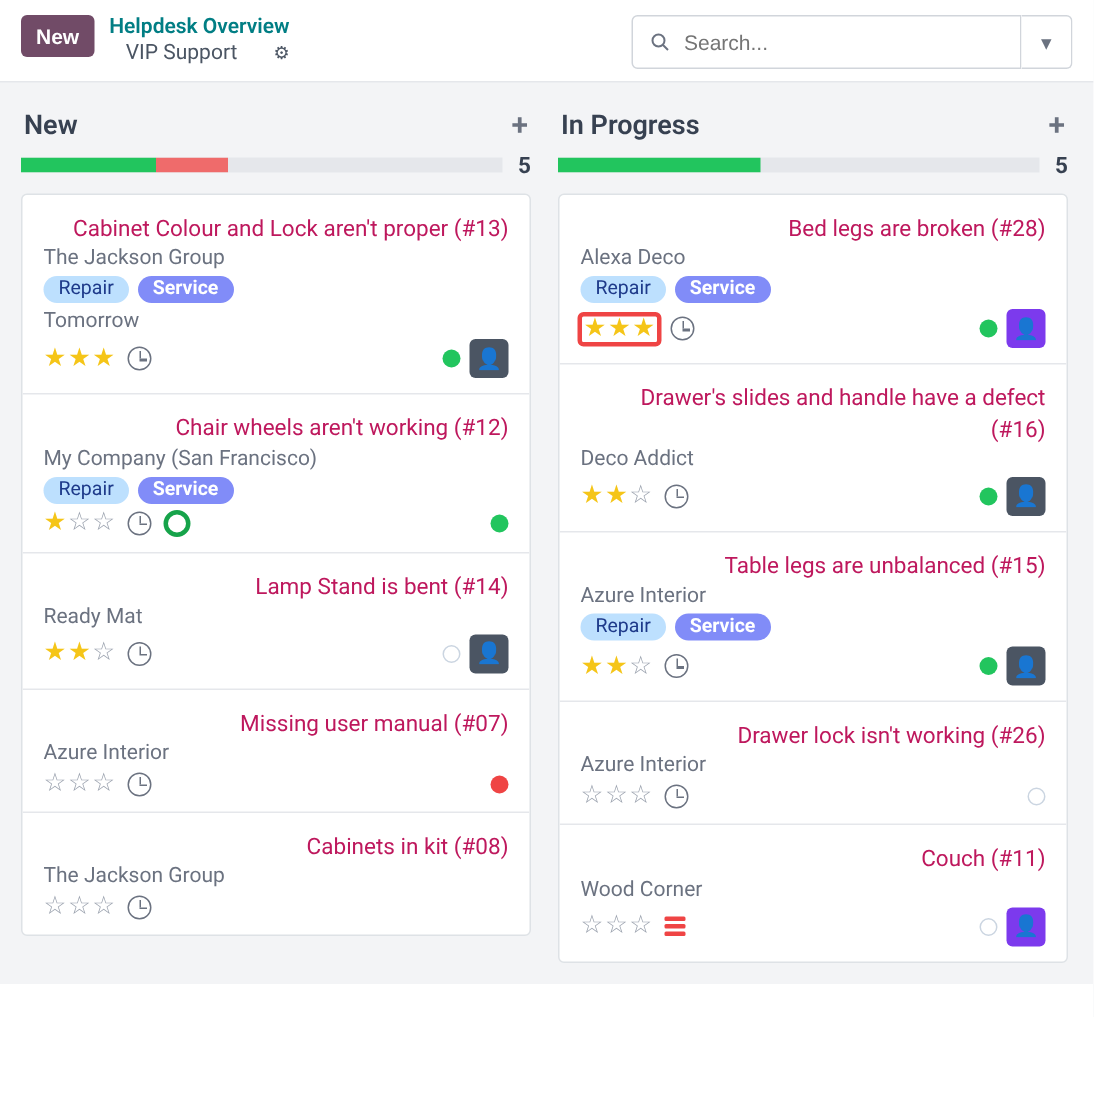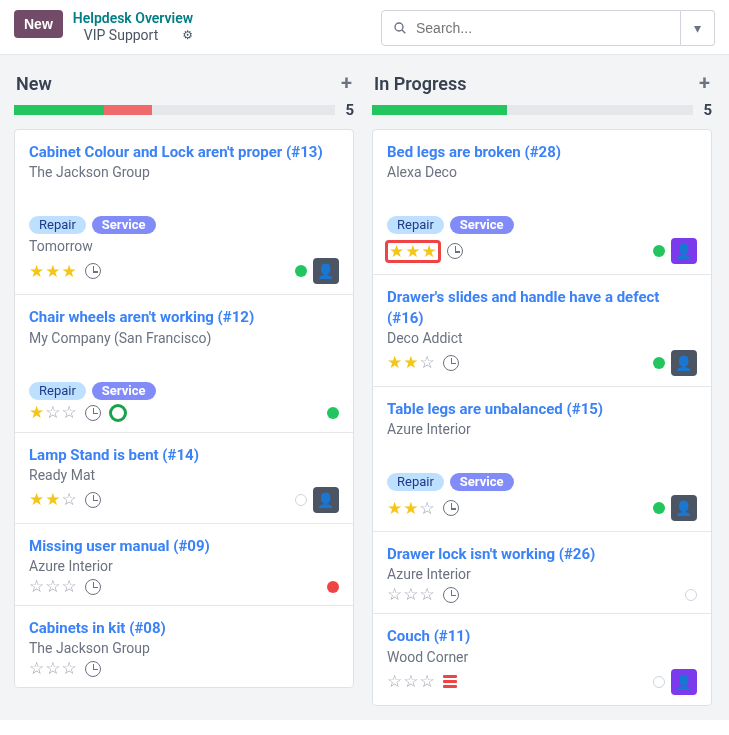--- a/index.html
+++ b/index.html
@@ -4,40 +4,40 @@
 <style>
   * { box-sizing: border-box; }
   html,body { margin:0; padding:0; font-family: -apple-system, BlinkMacSystemFont, "Segoe UI", Roboto, Arial, sans-serif; font-size:14px; color:#1f2937; background:#fff; }
   .topbar { display:flex; align-items:flex-start; padding:10px 14px 8px; gap:10px; }
   .new-btn { background:#714B67; color:#fff; border:none; border-radius:4px; padding:6px 10px; font-weight:600; font-size:14px; }
   .bc { display:flex; flex-direction:column;align-items:flex-end; }
   .bc-title { color:#017E84; font-weight:600; font-size:14px; line-height:1.2; }
   .bc-sub { color:#4b5563; font-size:14px; display:flex; align-items:center; gap:24px; }
   .gear { color:#4b5563; font-size:12px;}
   .search-wrap { margin-left:auto; display:flex; align-items:center; }
-  .search-box { display:flex; align-items:center; border:1px solid #d1d5db; border-radius:4px 0 0 4px; height:36px; width:300px; background:#fff; padding:0 10px; color:#6b7280; gap:6px; }
+  .search-box { display:flex; align-items:center; border:1px solid #d1d5db; border-radius:4px 0 0 4px; height:36px; width:260px; background:#fff; padding:0 10px; color:#6b7280; gap:6px; }
   .search-box input { border:none; outline:none; font-size:14px; flex:1; color:#374151; }
   .search-caret { border:1px solid #d1d5db; border-left:none; height:36px; width:34px; border-radius:0 4px 4px 0; display:flex; align-items:center; justify-content:center; color:#6b7280; background:#fff;}
   .board { background:#f3f4f6; border-top:1px solid #e5e7eb; padding:14px; display:flex; gap:18px; }
   .col { width:340px; }
   .col-head { display:flex; align-items:center; justify-content:space-between; padding:2px 2px 6px; }
   .col-title { font-size:18px; font-weight:600; color:#374151; }
   .plus { color:#6b7280; font-size:20px; font-weight:600;}
   .bar-row { display:flex; align-items:center; gap:10px; margin-bottom:10px;}
   .bar { flex:1; height:10px; background:#e5e7eb; border-radius:0; overflow:hidden; display:flex;}
   .seg-green { background:#22c55e; height:100%;}
   .seg-red { background:#ef6b6b; height:100%;}
   .count { font-weight:700; font-size:15px; color:#374151;}
   .cards { background:#fff; border:1px solid #dee2e6; border-radius:4px; overflow:hidden;}
   .card { padding:12px 14px 10px; border-bottom:1px solid #e5e7eb; }
   .card:last-child { border-bottom:none;}
-  .ct { font-weight:700; font-size:15px; color:#3b82f6; line-height:1.35; margin-bottom:2px;}
+  .ct { font-weight:400; font-size:15px; color:#be185d; line-height:1.35; margin-bottom:2px;text-align:right;}
   .cust { color:#6b7280; font-size:14px; margin-bottom:4px;}
   .tags { display:flex; gap:6px; margin-bottom:4px;}
-  .tag { border-radius:999px; padding:1px 10px 2px; font-size:13px;margin-top:32px;}
+  .tag { border-radius:999px; padding:1px 10px 2px; font-size:13px;}
   .tag-repair { background:#bde0fe; color:#1e3a8a;}
   .tag-service { background:#818cf8; color:#fff;font-weight:bold;}
   .stars-row { display:flex; align-items:center; gap:8px; margin-top:4px; }
   .stars { display:flex; gap:1px;}
   .star { font-size:17px; line-height:1; }
   .star.fill { color:#f5c518;}
   .star.empty { color:#9ca3af;}
   .clock { width:16px; height:16px; border:1.5px solid #6b7280; border-radius:50%; position:relative; }
   .clock::before { content:""; position:absolute; width:1.5px; height:5px; background:#6b7280; top:2px; left:7px;}
   .clock::after { content:""; position:absolute; width:5px; height:1.5px; background:#6b7280; top:7px; left:7px;}
@@ -144,21 +144,21 @@
               <span class="star empty">☆</span>
             </span>
             <span class="clock"></span>
             <span class="rowend">
               <span class="dot grey"></span>
               <span class="avatar a1">👤</span>
             </span>
           </div>
         </div>
         <div class="card">
-          <div class="ct">Missing user manual (#09)</div>
+          <div class="ct">Missing user manual (#07)</div>
           <div class="cust">Azure Interior</div>
           <div class="stars-row">
             <span class="stars">
               <span class="star empty">☆</span>
               <span class="star empty">☆</span>
               <span class="star empty">☆</span>
             </span>
             <span class="clock"></span>
             <span class="rowend">
               <span class="dot red"></span>

